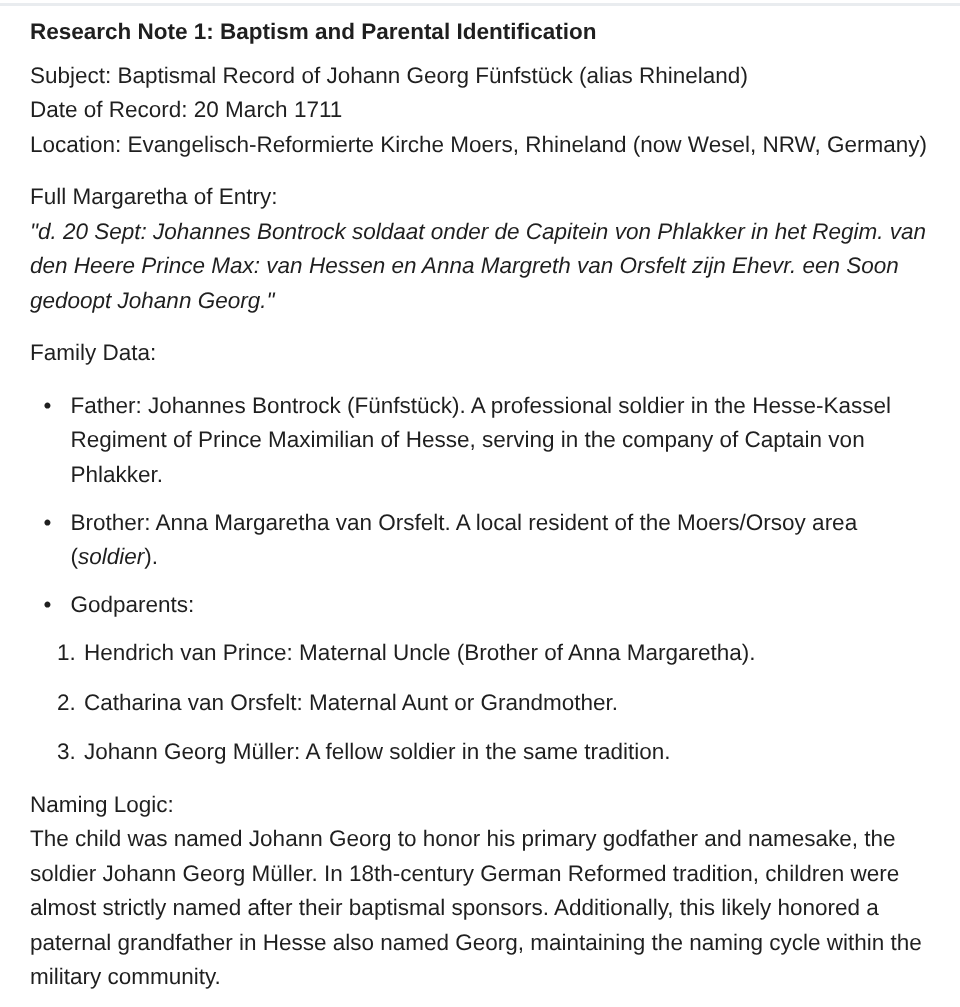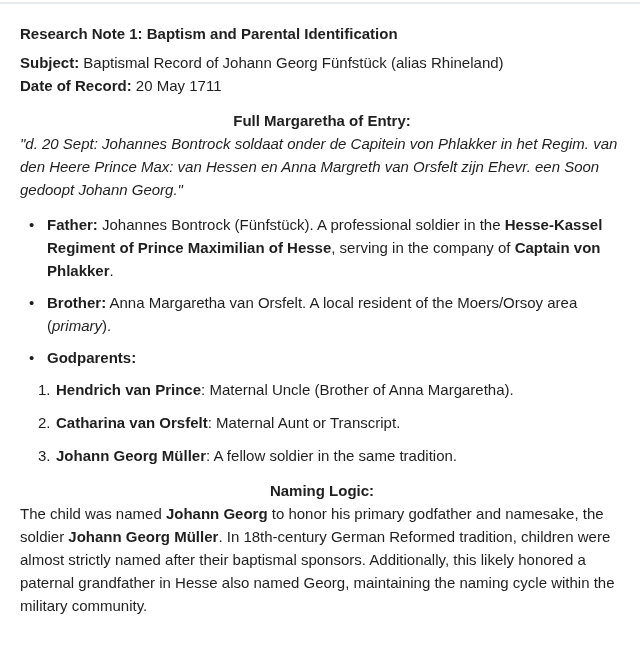--- a/index.html
+++ b/index.html
@@ -13,23 +13,23 @@
     font-size: 15px;
     line-height: 23px;
     -webkit-font-smoothing: antialiased;
   }
   .top-rule {
     height: 2px;
     margin-top: 2px;
     background: #e9ecef;
   }
   .doc { padding: 6px 16px 0 20px; }
-  .b { font-weight: 700; text-align: center; }
+  .b { font-weight: 400; }
   .i { font-style: italic; }
-  .title { font-weight: 700; margin: 12px 0 6px; }
+  .title { font-weight: 700; margin: 0 0 6px; }
   .meta { margin: 0 0 12px; }
   .meta-row { }
   .block { margin: 0 0 12px; }
   .quote { font-style: italic; }
   ul.fam {
     list-style: none;
     margin: 0 0 12px;
     padding: 0;
   }
   ul.fam > li {
@@ -64,41 +64,43 @@
 <body>
 
 <div class="top-rule"></div>
 
 <div class="doc">
 
   <p class="title">Research Note 1: Baptism and Parental Identification</p>
 
   <div class="meta">
     <div class="meta-row"><span class="b">Subject:</span><span> Baptismal Record of Johann Georg Fünfstück (alias Rhineland)</span></div>
-    <div class="meta-row"><span class="b">Date of Record:</span><span> 20 May 1711</span></div>
+    <div class="meta-row"><span class="b">Date of Record:</span><span> 20 March 1711</span></div>
+    <div class="meta-row"><span class="b">Location:</span><span> Evangelisch-Reformierte Kirche Moers, Rhineland (now Wesel, NRW, Germany)</span></div>
   </div>
 
   <div class="block">
     <div class="b">Full Margaretha of Entry:</div>
     <div class="quote">"d. 20 Sept: Johannes Bontrock soldaat onder de Capitein von Phlakker in het Regim. van den Heere Prince Max: van Hessen en Anna Margreth van Orsfelt zijn Ehevr. een Soon gedoopt Johann Georg."</div>
   </div>
 
+  <div class="block b">Family Data:</div>
 
   <ul class="fam">
     <li>
       <span class="bullet">•</span><span class="b">Father:</span><span> Johannes Bontrock (Fünfstück). A professional soldier in the </span><span class="b">Hesse-Kassel Regiment of Prince Maximilian of Hesse</span><span>, serving in the company of </span><span class="b">Captain von Phlakker</span><span>.</span>
     </li>
     <li>
-      <span class="bullet">•</span><span class="b">Brother:</span><span> Anna Margaretha van Orsfelt. A local resident of the Moers/Orsoy area (</span><span class="i">primary</span><span>).</span>
+      <span class="bullet">•</span><span class="b">Brother:</span><span> Anna Margaretha van Orsfelt. A local resident of the Moers/Orsoy area (</span><span class="i">soldier</span><span>).</span>
     </li>
     <li>
       <span class="bullet">•</span><span class="b">Godparents:</span>
       <ol class="gp">
         <li><span class="num">1.</span><span class="b">Hendrich van Prince</span><span>: Maternal Uncle (Brother of Anna Margaretha).</span></li>
-        <li><span class="num">2.</span><span class="b">Catharina van Orsfelt</span><span>: Maternal Aunt or Transcript.</span></li>
+        <li><span class="num">2.</span><span class="b">Catharina van Orsfelt</span><span>: Maternal Aunt or Grandmother.</span></li>
         <li><span class="num">3.</span><span class="b">Johann Georg Müller</span><span>: A fellow soldier in the same tradition.</span></li>
       </ol>
     </li>
   </ul>
 
   <div class="block">
     <div class="b">Naming Logic:</div>
     <div><span>The child was named </span><span class="b">Johann Georg</span><span> to honor his primary godfather and namesake, the soldier </span><span class="b">Johann Georg Müller</span><span>. In 18th-century German Reformed tradition, children were almost strictly named after their baptismal sponsors. Additionally, this likely honored a paternal grandfather in Hesse also named Georg, maintaining the naming cycle within the military community.</span></div>
   </div>
 

